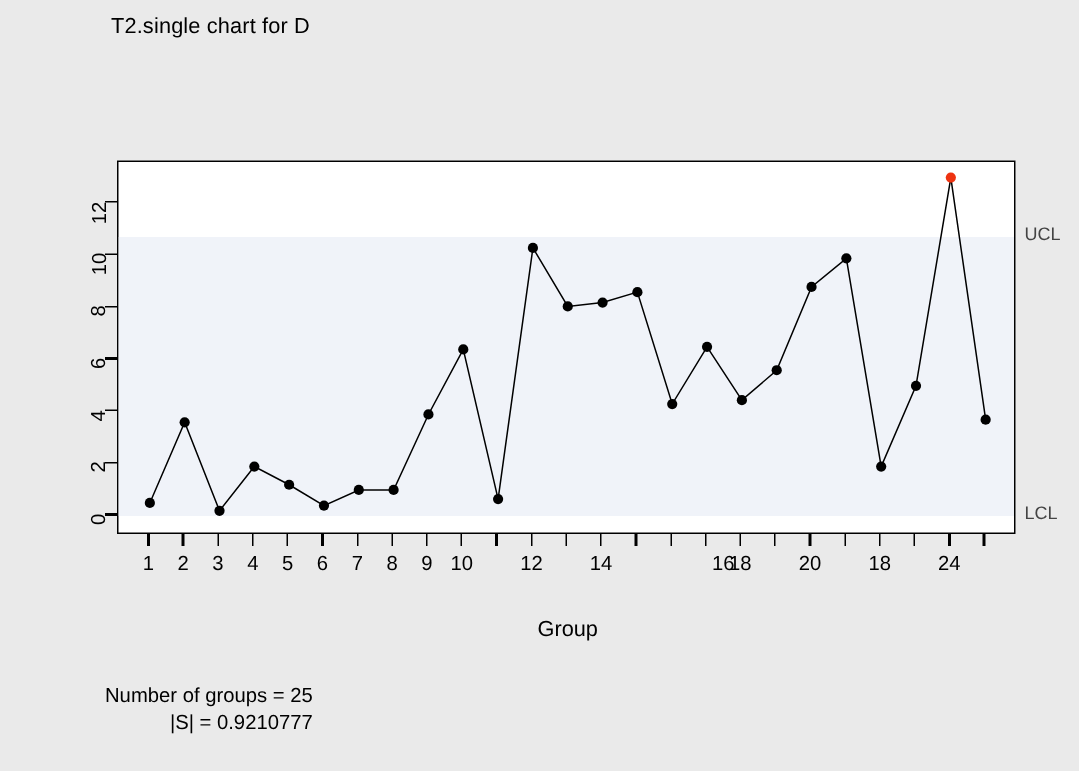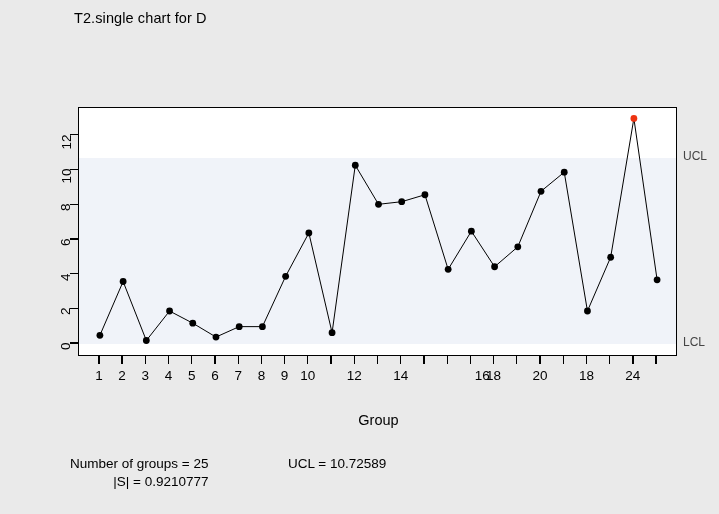--- a/index.html
+++ b/index.html
@@ -263,15 +263,14 @@
 <div id="x-axis-title">
   <span>Group</span>
 </div>
 
 <div id="stats-block">
   <div class="stats-col" id="stats-col-left">
       <div class="stats-line">Number of groups = 25</div>
       <div class="stats-line">|S| = 0.9210777</div>
     </div>
   <div class="stats-col" id="stats-col-right">
-      <div class="stats-line">UCL = 10.72589</div>
     </div>
 </div>
 
 </body></html>

